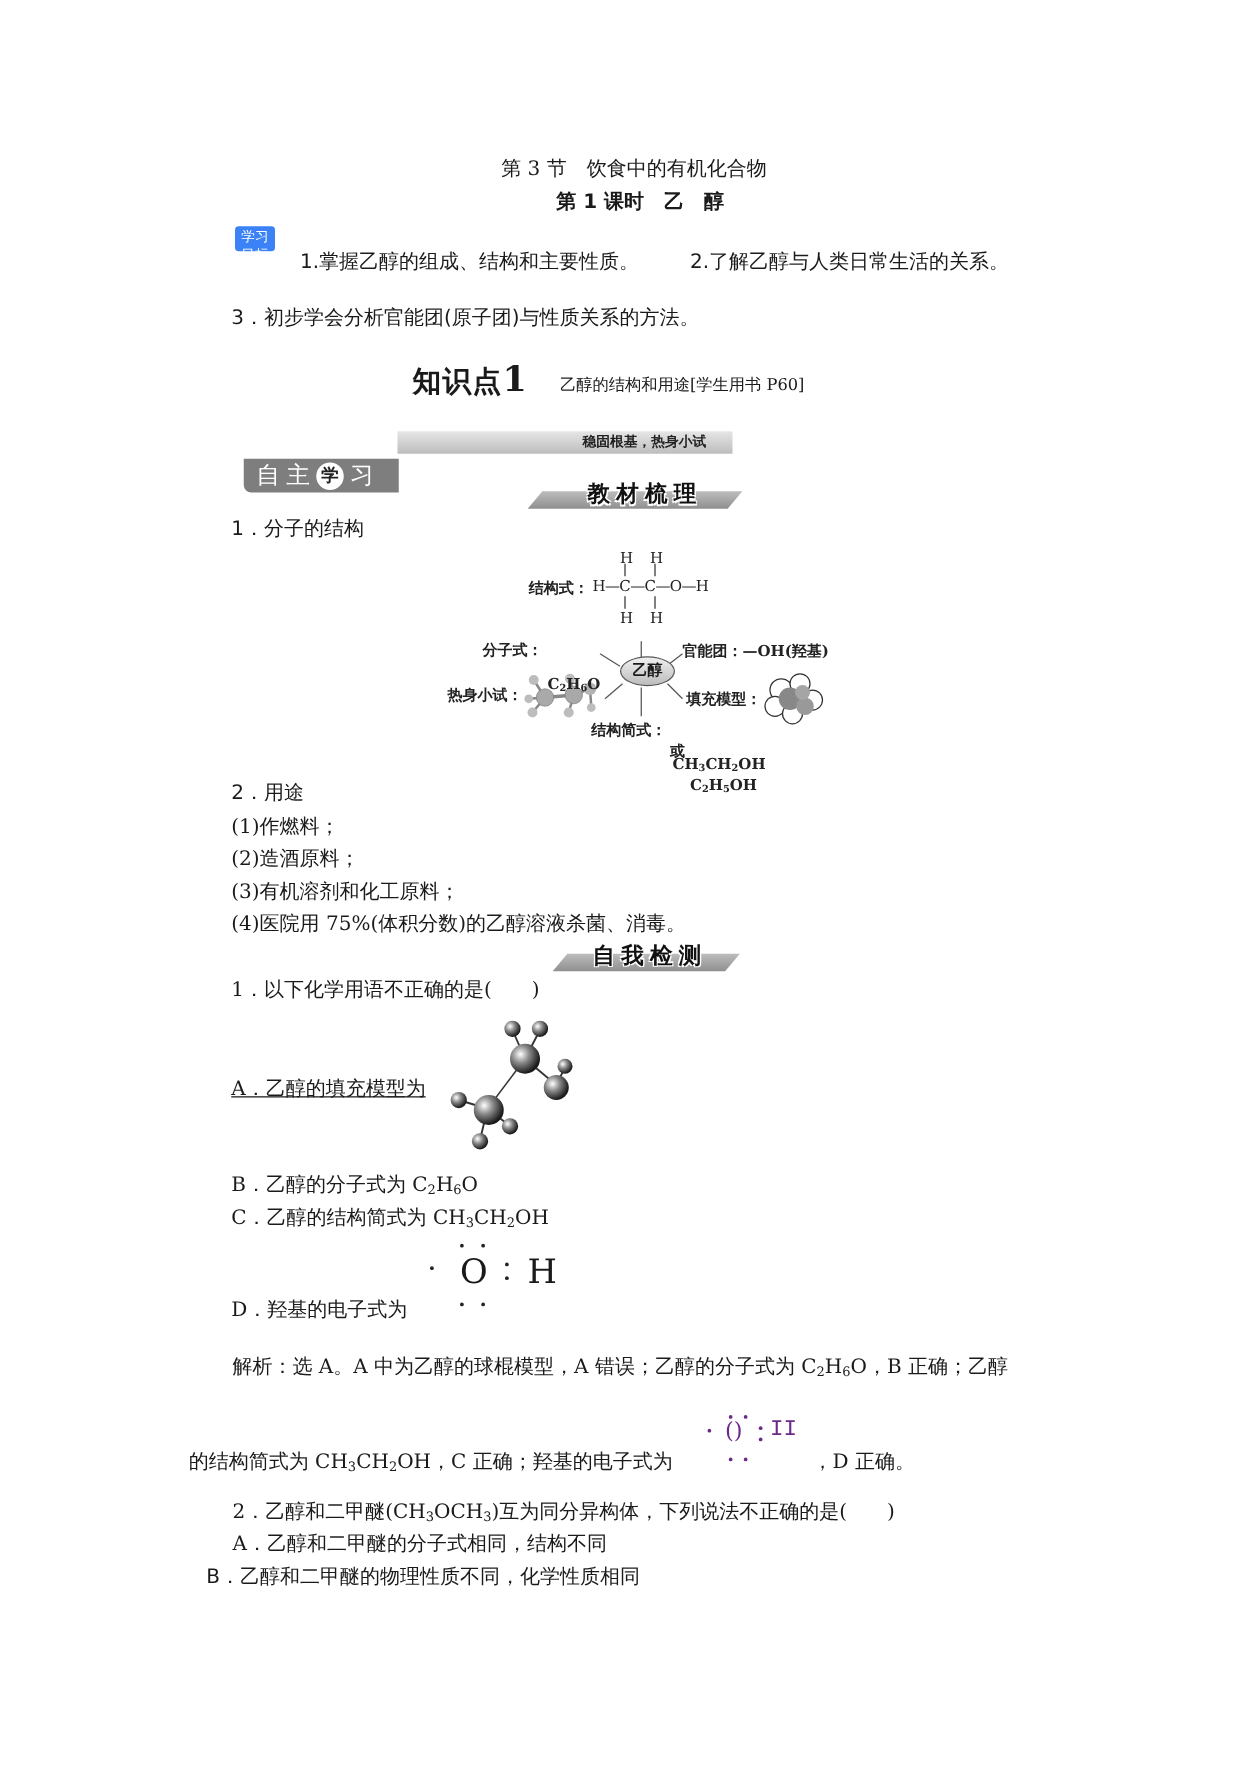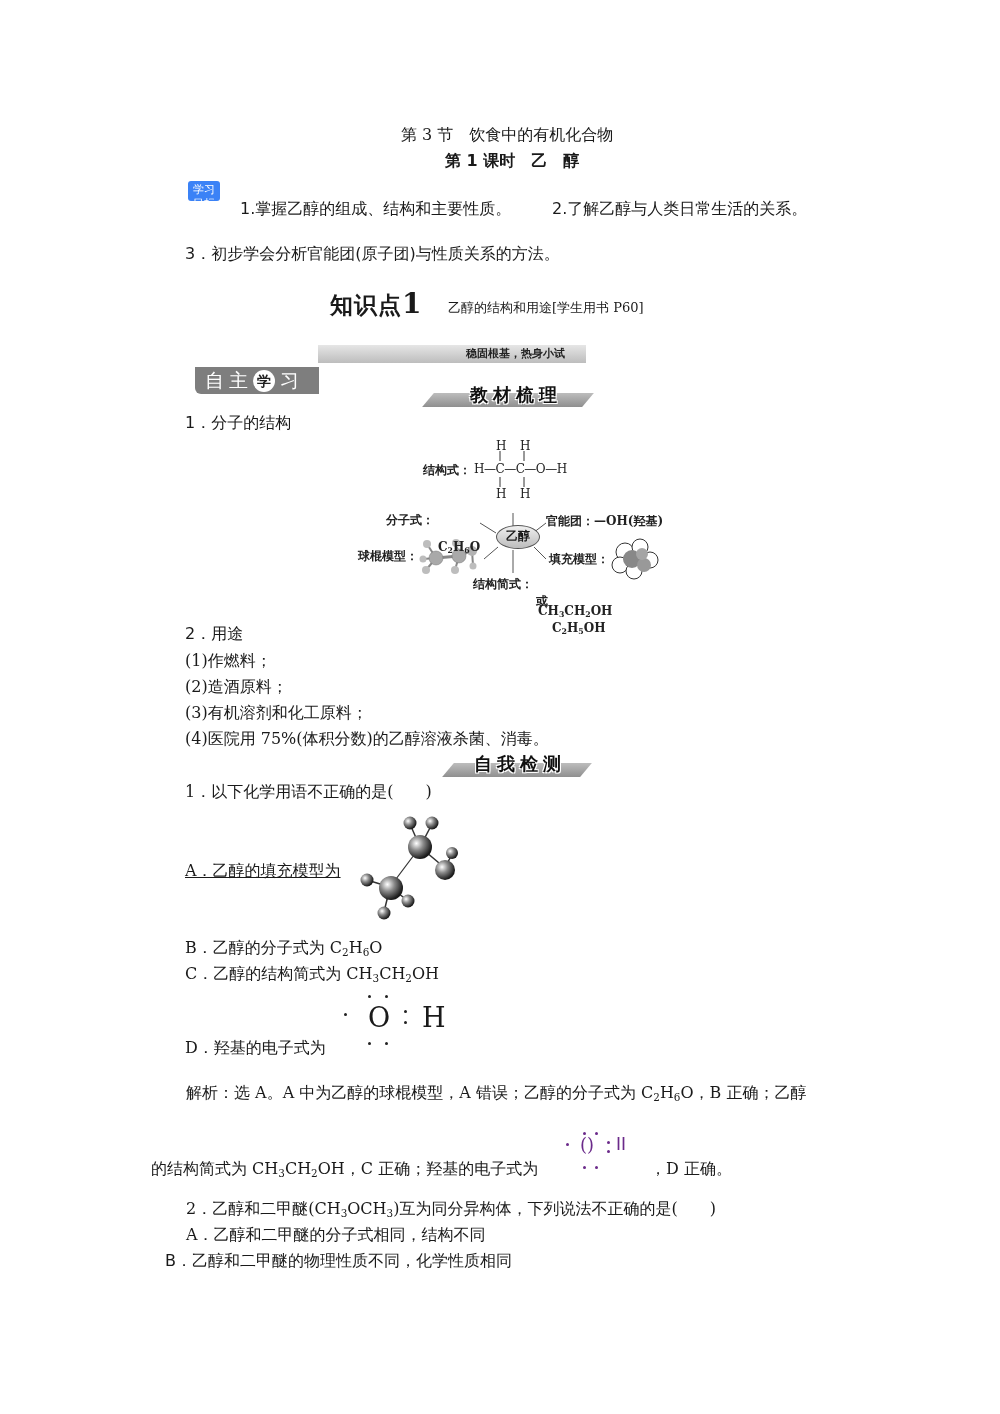--- a/index.html
+++ b/index.html
@@ -128,21 +128,21 @@
   <div class="dg" style="left:170px; top:52px; font-family:'DejaVu Serif',serif; font-weight:normal;">H</div>
 
   <div class="dg" style="left:36px; top:77px;">分子式：</div>
   <div class="dg ul" style="left:88px; top:77px; font-family:'DejaVu Serif',serif;">C<sub>2</sub>H<sub>6</sub>O</div>
 
   <div class="dg" style="left:196px; top:78px;">官能团：</div>
   <div class="dg" style="left:244px; top:78px; font-family:'DejaVu Serif',serif;">—OH(羟基)</div>
 
   <div class="ellipse">乙醇</div>
 
-  <div class="dg" style="left:8px; top:113px;">球棍模型：</div>
+  <div class="dg" style="left:8px; top:113px;">热身小试：</div>
   <div class="dg" style="left:199px; top:116px;">填充模型：</div>
 
   <div class="dg" style="left:123px; top:141px;">结构简式：</div>
   <div class="dg ul" style="left:188px; top:141px; font-family:'DejaVu Serif',serif;">CH<sub>3</sub>CH<sub>2</sub>OH</div>
   <div class="dg" style="left:186px; top:158px;">或</div>
   <div class="dg ul" style="left:202px; top:158px; font-family:'DejaVu Serif',serif;">C<sub>2</sub>H<sub>5</sub>OH</div>
 </div>
 
 <div class="abs t16 sans" style="left:185px; top:624px;">2．用途</div>
 <div class="abs t16" style="left:185px; top:651px;">(1)作燃料；</div>
@@ -211,21 +211,21 @@
 <div class="abs t16" style="left:151px; top:1159px;">
   的结构简式为 CH<sub>3</sub>CH<sub>2</sub>OH，C 正确；羟基的电子式为
 </div>
 <div class="abs purple" style="left:563px; top:1128px; width:90px; height:50px; color:#6b2a8a;">
   <span class="e-dot" style="left:20px; top:4px;"></span>
   <span class="e-dot" style="left:32px; top:4px;"></span>
   <span class="e-dot" style="left:3px; top:15px;"></span>
   <span class="abs" style="left:17px; top:6px; font-size:18px; font-family:'DejaVu Serif',serif;">()</span>
   <span class="e-dot" style="left:44px; top:13px;"></span>
   <span class="e-dot" style="left:44px; top:22px;"></span>
-  <span class="abs" style="left:53px; top:6px; font-size:18px; font-family:Liberation Sans, sans-serif;">II</span>
+  <span class="abs" style="left:53px; top:6px; font-size:18px; font-family:Liberation Mono, monospace;">II</span>
   <span class="e-dot" style="left:20px; top:38px;"></span>
   <span class="e-dot" style="left:32px; top:38px;"></span>
 </div>
 <div class="abs t16" style="left:650px; top:1159px;">，D 正确。</div>
 
 <div class="abs t16" style="left:186px; top:1199px;">
   2．乙醇和二甲醚(CH<sub>3</sub>OCH<sub>3</sub>)互为同分异构体，下列说法不正确的是(　　)
 </div>
 <div class="abs t16" style="left:186px; top:1225px;">A．乙醇和二甲醚的分子式相同，结构不同</div>
 <div class="abs t16 sans" style="left:133px; top:1251px;margin-left:32px;">B．乙醇和二甲醚的物理性质不同，化学性质相同</div>

